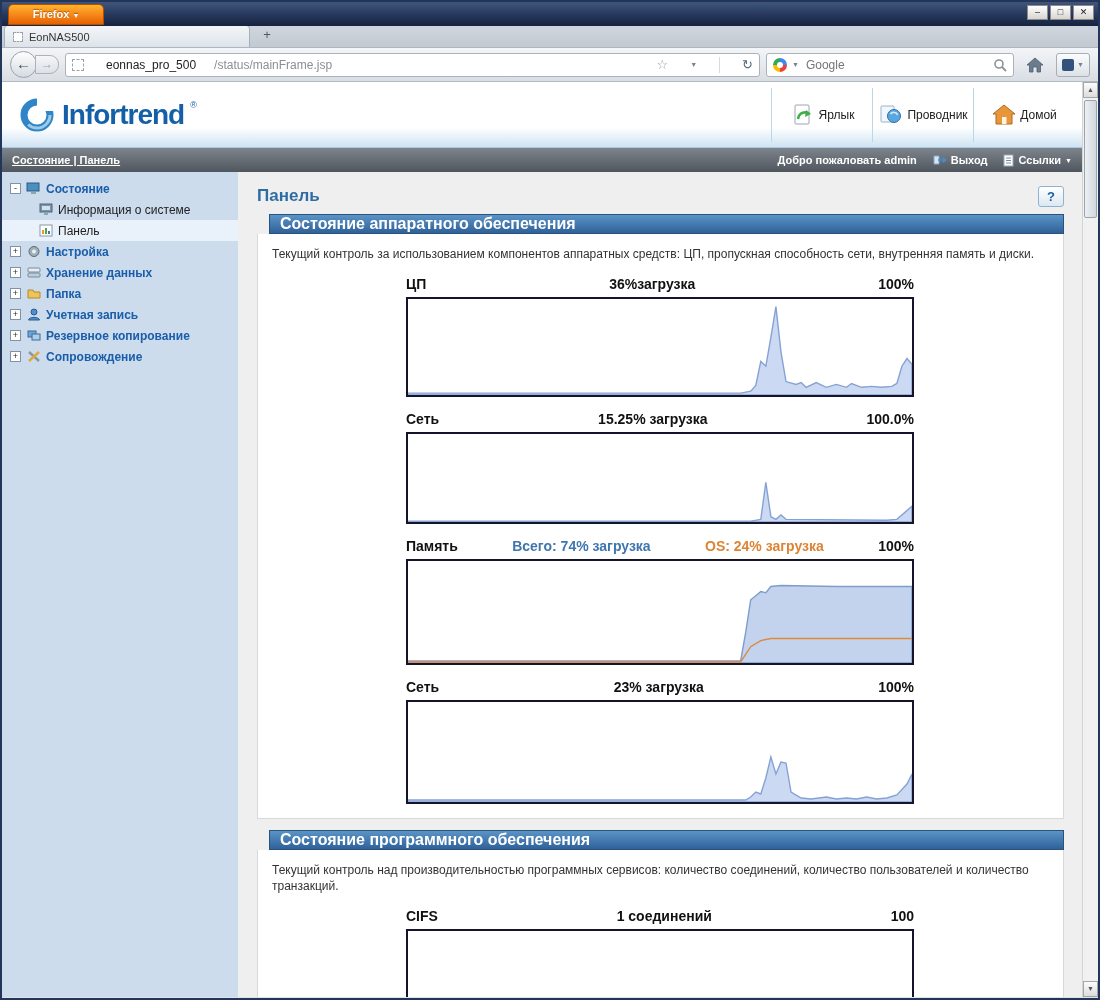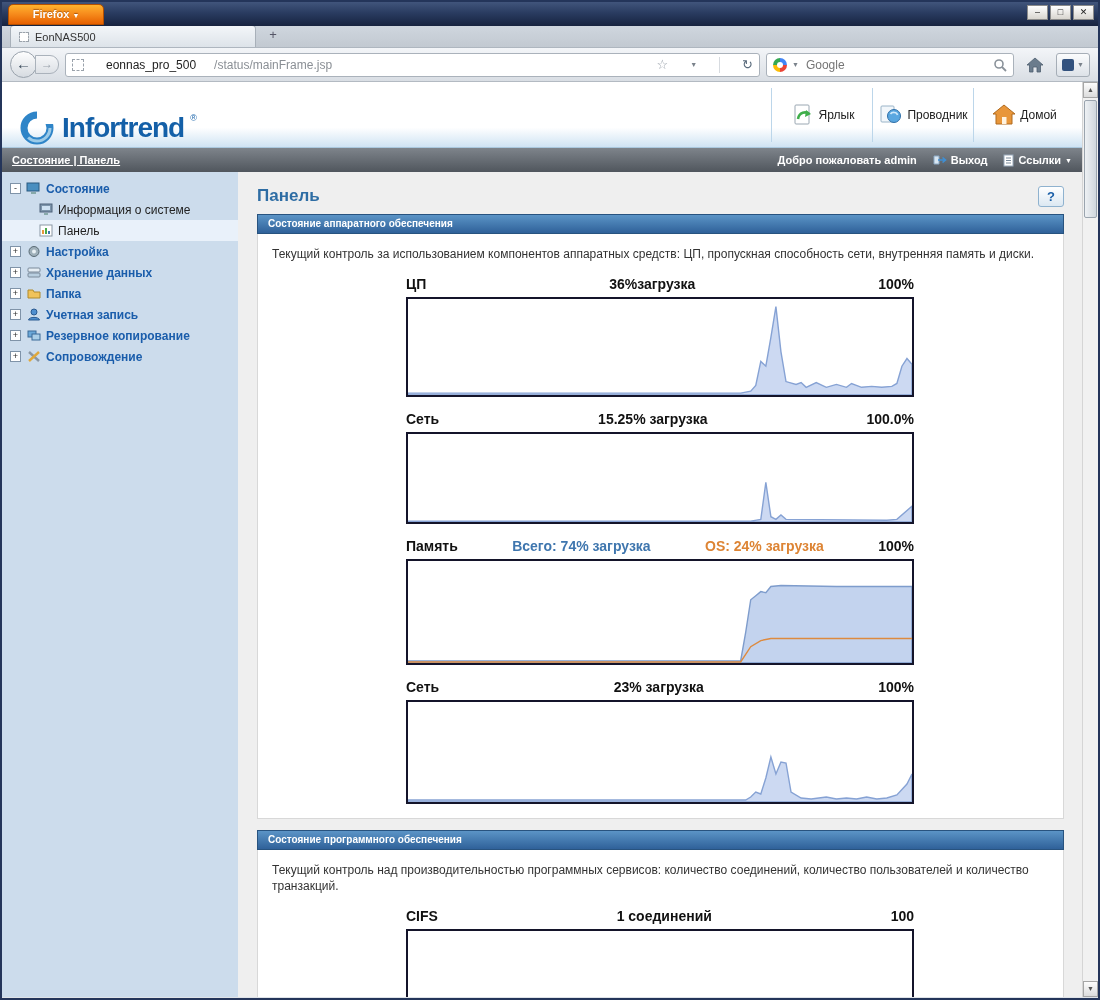--- a/index.html
+++ b/index.html
@@ -7,21 +7,21 @@
   .window{position:relative;width:1100px;height:1000px;background:#dfe3e8;border:2px solid #24355a;overflow:hidden;}
   
   .titlebar{height:24px;background:linear-gradient(#41557c 0%,#2a3c61 45%,#17233f 100%);position:relative;}
   .ffbtn{position:absolute;left:6px;top:2px;width:96px;height:21px;border-radius:5px 5px 0 0;
     background:linear-gradient(#ffb32e 0%,#f78d1d 45%,#e66000 100%);border:1px solid #b55000;
     color:#fff;font-size:11px;font-weight:bold;text-align:center;line-height:19px;text-shadow:0 -1px 1px rgba(120,50,0,.6);cursor:default;}
   .winctrls{position:absolute;right:4px;top:3px;display:flex;gap:2px;}
   .wbtn{width:21px;height:15px;background:linear-gradient(#ffffff,#d8d5cf);border:1px solid #8b8b8b;
     font-size:9px;line-height:13px;text-align:center;color:#222;}
   
-  .tabbar{height:22px;background:linear-gradient(#cfd6de,#c2c9d1);display:flex;align-items:flex-end;padding-left:8px;border-bottom:1px solid #aeb6bf;}
+  .tabbar{height:22px;background:linear-gradient(#cfd6de,#c2c9d1);display:flex;align-items:flex-end;padding-left:2px;border-bottom:1px solid #aeb6bf;}
   .tab{width:246px;height:22px;background:linear-gradient(#f3f6f9,#dde3e9);border:1px solid #a8b0b9;border-bottom:none;
     border-radius:4px 4px 0 0;display:flex;align-items:center;gap:6px;padding:0 8px;font-size:11px;color:#333;}
   .favicon-dashed{width:10px;height:10px;border:1px dashed #9aa2ab;background:#fff;flex:0 0 auto;}
   .newtab{width:26px;height:18px;margin:0 0 2px 4px;border-radius:3px;text-align:center;line-height:16px;color:#556;font-size:13px;}
   
   .navbar{height:34px;background:linear-gradient(#f3f5f8,#d9dee4);border-bottom:1px solid #b3bac2;display:flex;align-items:center;padding:0 8px;gap:6px;}
   .backbtn{width:27px;height:27px;border-radius:50%;background:linear-gradient(#fefefe,#d6dbe1);border:1px solid #9aa3ad;
     color:#3a4a5a;font-size:15px;font-weight:bold;text-align:center;line-height:24px;flex:0 0 auto;}
   .fwdbtn{width:24px;height:19px;border-radius:0 9px 9px 0;background:linear-gradient(#f5f6f8,#dde1e6);border:1px solid #aab2bb;
     margin-left:-8px;color:#9aa2ab;font-size:12px;text-align:center;line-height:17px;flex:0 0 auto;}
@@ -41,21 +41,21 @@
   
   .viewport{position:relative;height:915px;display:flex;}
   .page{width:1080px;height:915px;background:#fff;display:flex;flex-direction:column;overflow:hidden;}
   .scrollbar{width:16px;height:915px;background:#f1f1f1;border-left:1px solid #d5d5d5;position:relative;}
   .sbtn{position:absolute;left:0;width:15px;height:16px;background:linear-gradient(#fdfdfd,#dcdcdc);border:1px solid #a6a6a6;
     font-size:7px;color:#555;text-align:center;line-height:14px;}
   .sb-up{top:0;}
   .sb-down{bottom:0;}
   .sthumb{position:absolute;left:1px;top:18px;width:13px;height:118px;background:linear-gradient(90deg,#eef1f4,#cfd6dd);border:1px solid #9aa4ae;border-radius:2px;}
   
-  .siteheader{height:66px;background:linear-gradient(#ffffff 0%,#ffffff 70%,#cfe3f3 100%);border-bottom:1px solid #aac8de;display:flex;align-items:flex-end;position:relative;flex:0 0 auto;}
+  .siteheader{height:66px;background:linear-gradient(#ffffff 0%,#ffffff 70%,#cfe3f3 100%);border-bottom:1px solid #aac8de;display:flex;align-items:center;position:relative;flex:0 0 auto;}
   .brand{display:flex;align-items:center;gap:6px;margin-left:16px;}
   .brandtext{font-size:28px;font-weight:bold;color:#1460a8;letter-spacing:-1px;}
   .brandreg{font-size:9px;color:#1460a8;vertical-align:top;position:relative;top:-10px;}
   .hdrbtns{position:absolute;right:8px;top:6px;display:flex;height:54px;}
   .hdrbtn{width:101px;border-left:1px solid #bcd6ea;display:flex;align-items:center;justify-content:center;gap:3px;cursor:default;}
   .hdrbtn .lbl{font-size:12px;color:#222;}
   
   .crumbbar{height:24px;background:linear-gradient(#7e848b,#50565d);display:flex;align-items:center;color:#fff;font-size:11px;padding:0 10px;flex:0 0 auto;}
   .crumbleft{font-weight:bold;text-decoration:underline;}
   .crumbspacer{flex:1;}
@@ -67,21 +67,21 @@
   .treerow.child{padding-left:36px;color:#222;font-weight:normal;}
   .treerow.selected{background:#e9f1fa;}
   .expander{width:11px;height:11px;border:1px solid #7f93a8;background:#fff;font-size:9px;line-height:9px;text-align:center;color:#333;flex:0 0 auto;font-weight:normal;}
   .ticon{width:15px;height:14px;flex:0 0 auto;display:flex;align-items:center;justify-content:center;}
   
   .content{flex:1;background:#efefef;overflow:hidden;padding:14px 18px 0 19px;}
   .titlerow{display:flex;justify-content:space-between;align-items:flex-start;height:28px;}
   .pagetitle{font-size:17px;font-weight:bold;color:#2e6da4;}
   .helpbtn{width:26px;height:21px;background:linear-gradient(#ffffff,#dce8f2);border:1px solid #8fb2cf;border-radius:3px;
     color:#1b5fa8;font-weight:bold;font-size:13px;text-align:center;line-height:19px;}
-  .sechdr{height:20px;background:linear-gradient(#5b94c6,#2f6199);border:1px solid #28537f;color:#fff;font-size:10px;font-weight:bold;line-height:18px;padding-left:10px;}
+  .sechdr{height:20px;background:linear-gradient(#5b94c6,#2f6199);border:1px solid #28537f;color:#fff;font-size:16px;font-weight:bold;line-height:18px;padding-left:10px;margin-left:12px;}
   .panel{background:#fff;border:1px solid #d8d8d8;border-top:none;padding-bottom:14px;}
   .panel .desc{font-size:12px;color:#333;padding:12px 14px 0 14px;line-height:16px;}
   .chartblock{margin:12px 0 0 148px;width:508px;}
   .chartlabels{display:flex;justify-content:space-between;align-items:flex-end;height:18px;margin-bottom:5px;font-size:14px;font-weight:bold;color:#111;}
   .cl-blue{color:#3f76ae;}
   .cl-orange{color:#dd8434;}
   .chartbox{border:2px solid #14142a;background:#fff;}
   .chartbox svg{display:block;width:100%;}
   .sechdr.second{margin-top:11px;}
 </style>

